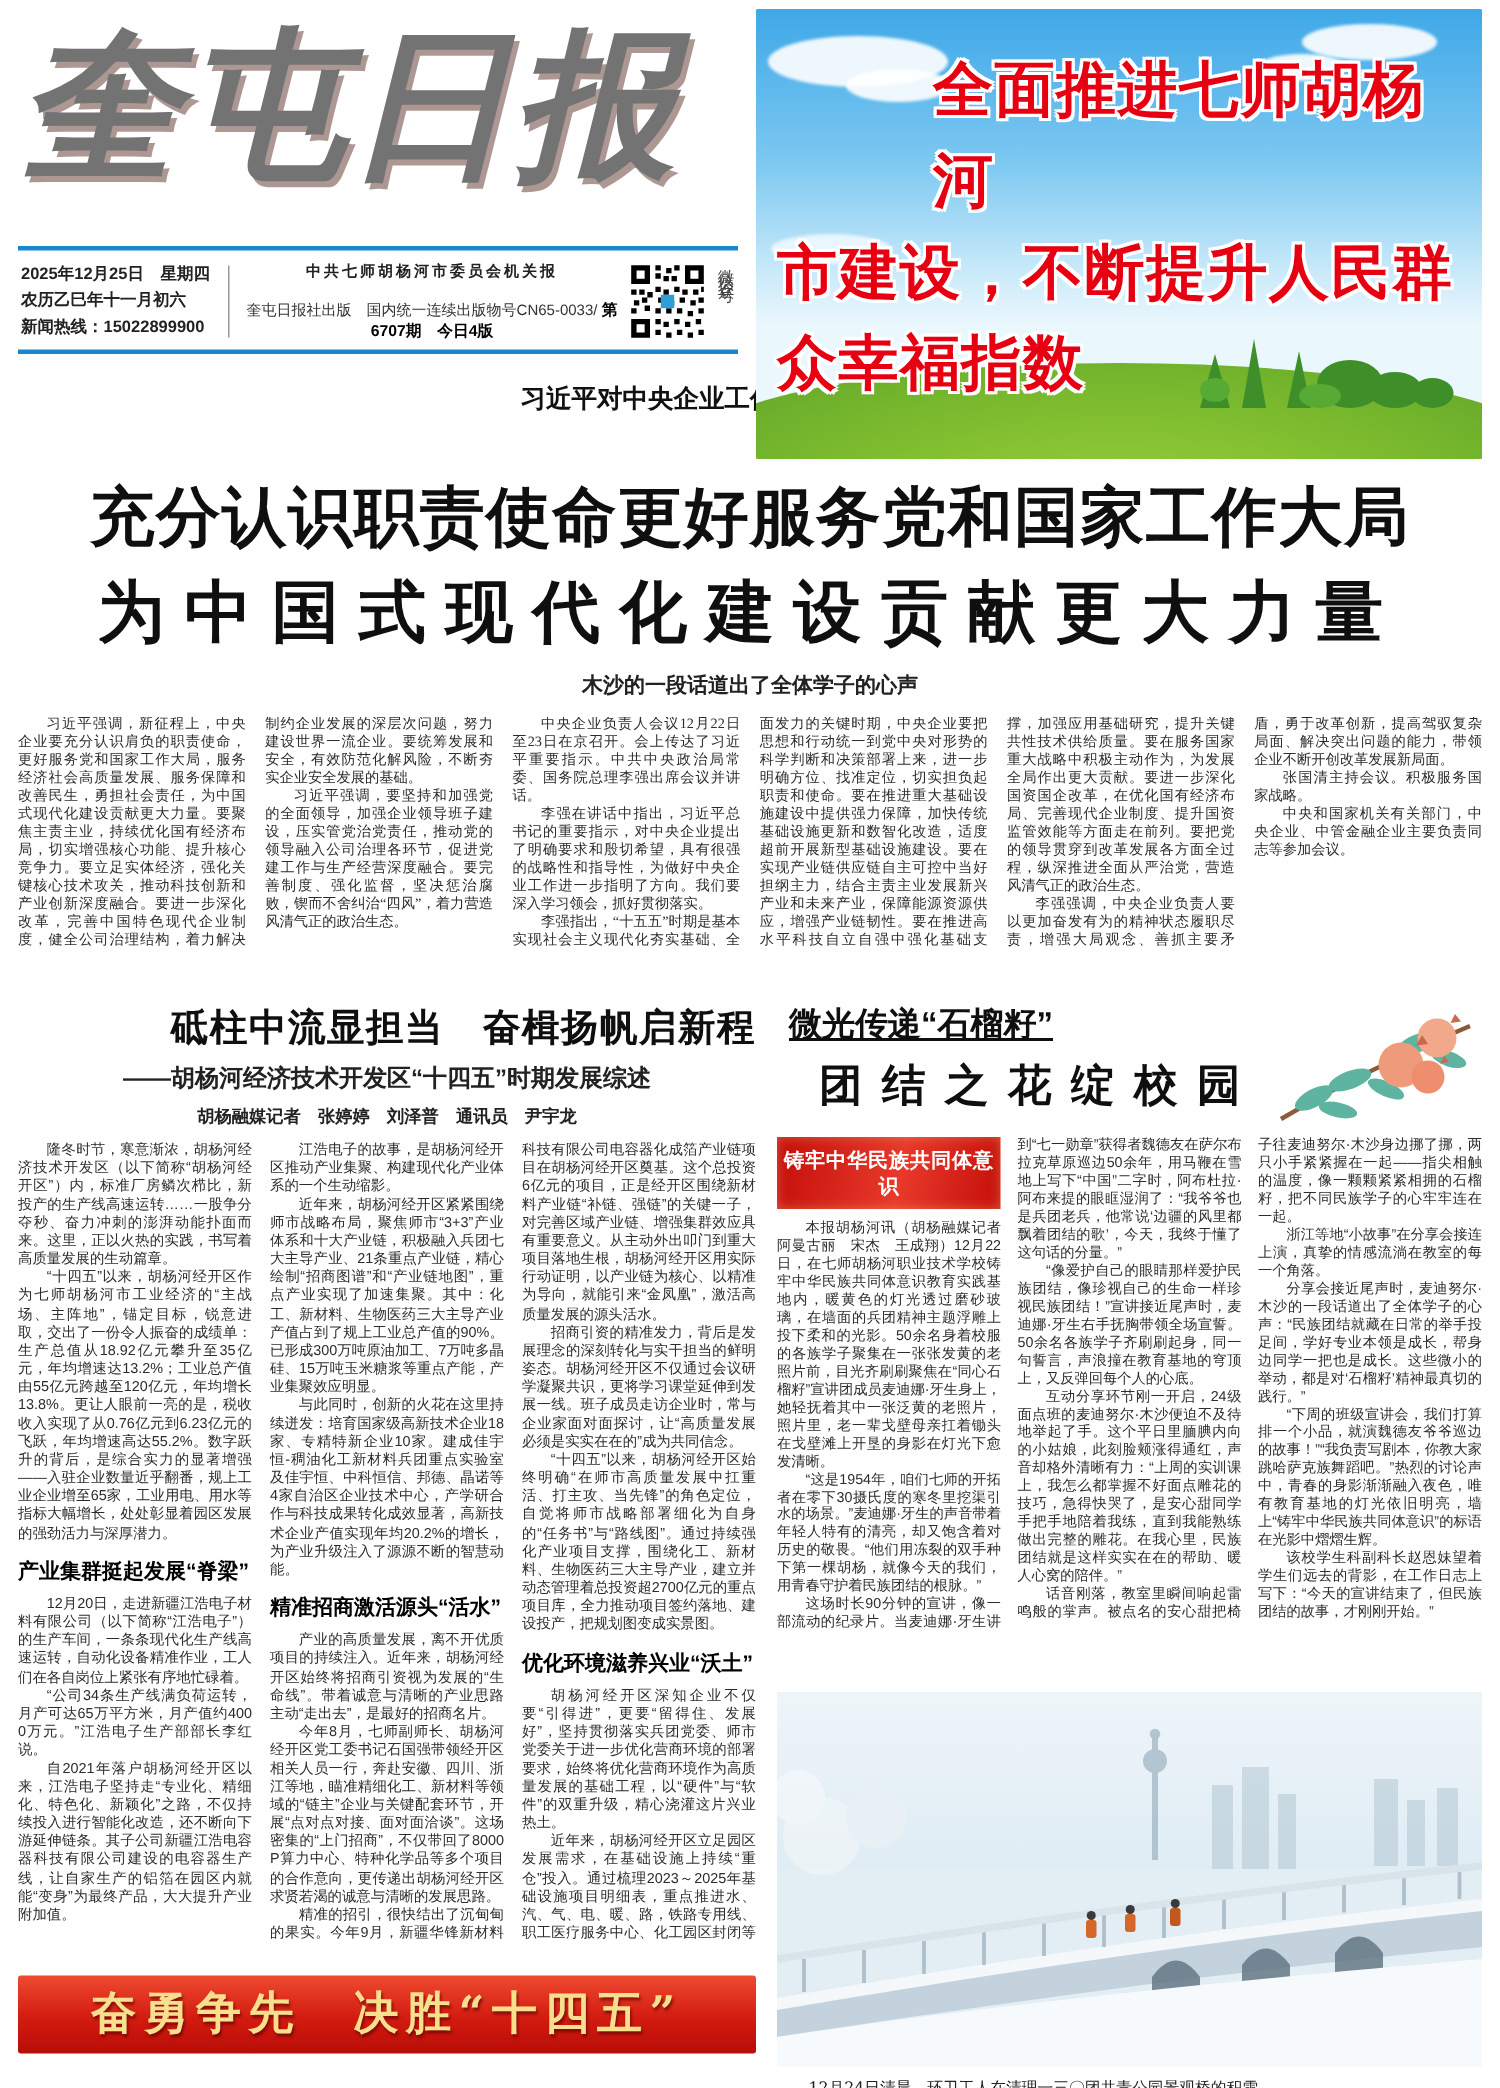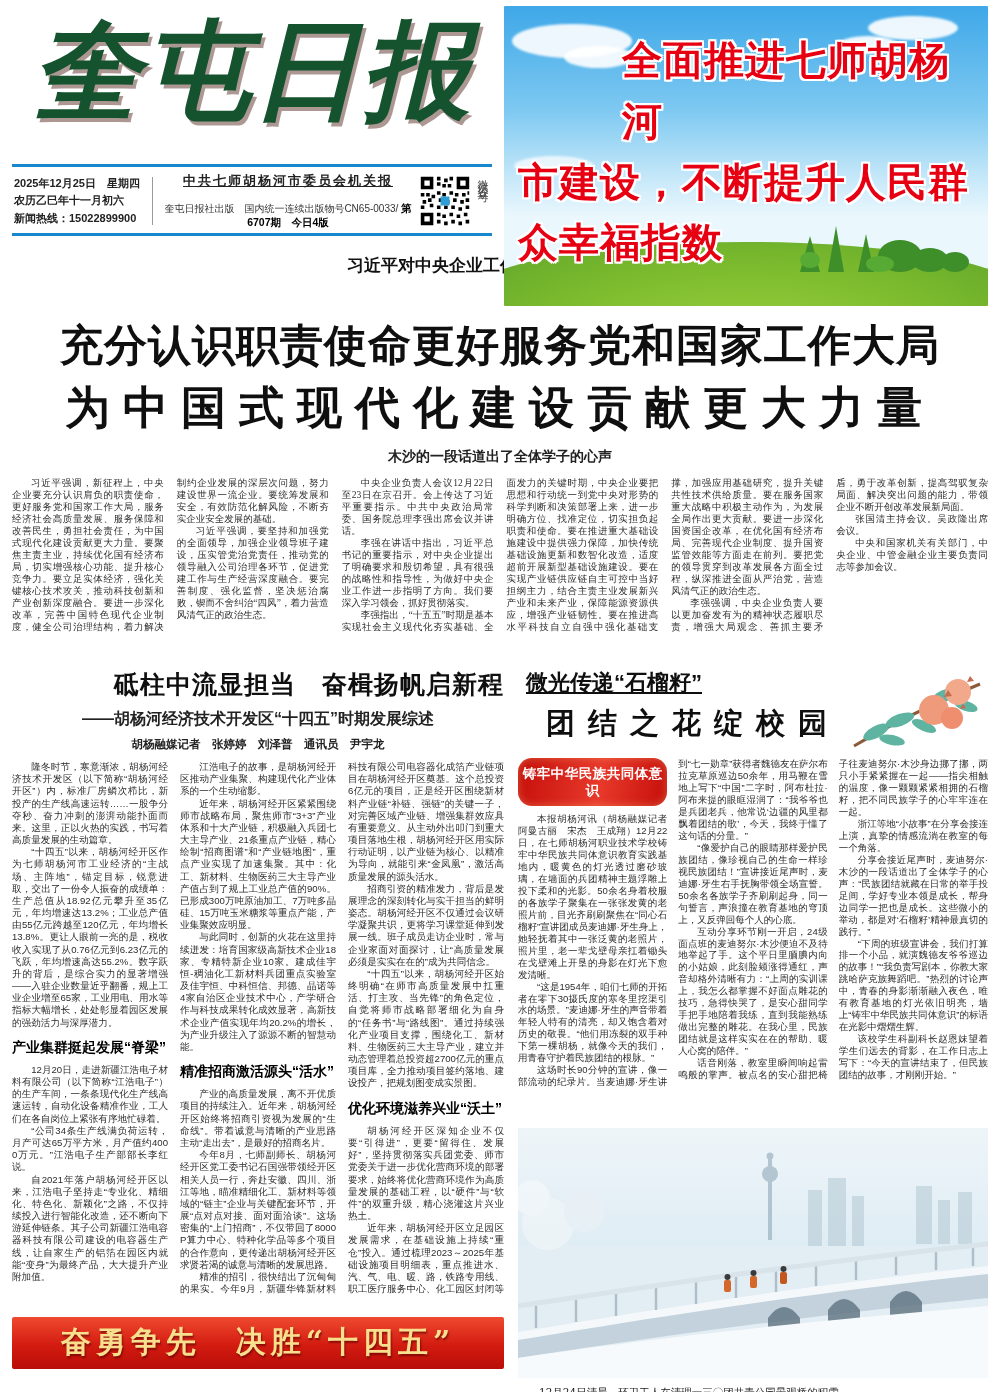--- a/index.html
+++ b/index.html
@@ -3,27 +3,27 @@
 <meta charset="utf-8">
 <style>
   * { margin:0; padding:0; box-sizing:border-box; }
   html,body { background:#ffffff; }
   body { width:1000px; height:1392px; font-family:"Liberation Sans", sans-serif; color:#222; overflow:hidden; position:relative; }
   .page { width:1000px; height:1392px; padding:6px 12px 8px 12px; }
 
   
   .header { display:flex; height:234px; }
   .header-left { width:486px; position:relative; }
-  .masthead { font-family:"DejaVu Serif", serif; font-weight:900; font-style:italic; font-size:108px; line-height:1.2; color:#14532d; text-align:center; letter-spacing:2px; text-shadow:3px 4px 0 rgba(70,25,15,.45); height:158px; }
+  .masthead { font-family:"DejaVu Serif", serif; font-weight:900; font-style:italic; font-size:108px; line-height:1.2; color:#737373; text-align:left; letter-spacing:2px; text-shadow:3px 4px 0 rgba(70,25,15,.45); height:158px; }
   .rule-blue { height:3px; background:#1887cd; }
   .info-row { display:flex; align-items:center; padding:6px 2px 4px 2px; height:66px; }
   .date-block { font-size:11px; font-weight:bold; line-height:1.55; white-space:nowrap; }
   .vdiv { width:1px; height:48px; background:#9a9a9a; margin:0 10px 0 12px; }
   .pub-block { flex:1; text-align:center; }
-  .pub-organ { font-size:13px; font-weight:bold; letter-spacing:2px; margin-bottom:12px;text-decoration:underline; }
+  .pub-organ { font-size:10px; font-weight:bold; letter-spacing:2px; margin-bottom:12px; }
   .pub-line { font-size:10px; color:#333; }
   .pub-line b { font-size:10.5px; color:#000; }
   .qr-box { width:52px; height:52px; margin-left:6px; flex:none; }
   .qr-label { writing-mode:vertical-rl; font-size:11px; letter-spacing:3px; color:#444; margin-left:4px; height:60px; }
 
   .banner { width:490px; height:300px; margin-left:12px; position:relative; overflow:hidden; border-radius:1px;
     background:linear-gradient(180deg,#3fa8e8 0%, #7cc8f1 34%, #c8e9f9 58%, #eaf7fd 70%); }
   .cloud { position:absolute; background:#fff; border-radius:50%; filter:blur(1px); opacity:.9; }
   .c1 { width:120px; height:34px; left:8px; top:18px; }
   .c2 { width:70px; height:22px; left:60px; top:40px; }
@@ -55,21 +55,21 @@
   .feature-body p.subhead, .campus-body p.subhead { text-indent:0; font-size:14px; font-weight:900; color:#000; margin:9px 0 8px 0; letter-spacing:0; line-height:1.3; }
   .banner-red { margin-top:10px; height:52px; background:linear-gradient(180deg,#ef4a30 0%, #d31b10 55%, #b80d08 100%); display:flex; align-items:center; justify-content:center; border-radius:2px; }
   .banner-red span { font-family:"DejaVu Serif", serif; font-weight:900; font-size:30px; letter-spacing:5px; color:#f8df8e; text-shadow:1px 2px 2px rgba(90,0,0,.65); }
 
   .campus { margin-left:14px; width:470px; flex:none; }
   .campus-head { position:relative; height:86px; }
   .campus-h1 { font-size:22px; font-weight:900; color:#0f0f0f; padding-left:8px;text-decoration:underline; }
   .campus-h2 { font-size:29px; font-weight:900; color:#0f0f0f; letter-spacing:13px; padding-left:28px; margin-top:6px; }
   .pomegranate { position:absolute; right:0; top:-2px; }
   .campus-body { column-count:3; column-gap:11px; height:366px; overflow:hidden; font-size:9.5px; line-height:1.26; text-align:justify; word-break:break-all; color:#2c2c2c; margin-top:4px; }
-  .campus-body p.badge { text-indent:0; break-inside:avoid; background:linear-gradient(100deg,#c50f0a 0%, #e8392b 55%, #c50f0a 100%); color:#fff; font-weight:900; font-size:13.5px; text-align:center; padding:7px 2px; border-radius:14px; margin-bottom:7px; letter-spacing:0.5px; box-shadow:inset 0 0 8px rgba(255,220,150,.35); }
+  .campus-body p.badge { text-indent:0; break-inside:avoid; background:linear-gradient(100deg,#c50f0a 0%, #e8392b 55%, #c50f0a 100%); color:#fff; font-weight:900; font-size:13.5px; text-align:center; padding:7px 2px; border-radius:0; margin-bottom:7px; letter-spacing:0.5px; box-shadow:inset 0 0 8px rgba(255,220,150,.35); }
   .photo { width:470px; height:250px; margin-top:4px; display:block; }
   .caption-row { display:flex; margin-top:6px; }
   .caption { width:340px; font-family:"DejaVu Serif", serif; font-size:10.5px; line-height:1.6; color:#222; position:relative; }
   .caption p { text-indent:2em; }
   .credit { position:absolute; right:2px; bottom:1px; }
   .editor-box { flex:1; display:flex; align-items:center; justify-content:center; gap:6px; font-size:13px; font-weight:bold; color:#111; }
   .bars { display:inline-flex; gap:2px; }
   .bars i { display:block; width:3px; height:18px; background:#2d9fd6; }
 </style>
 </head>
@@ -144,21 +144,21 @@
     <div class="lead-h1">充分认识职责使命更好服务党和国家工作大局</div>
     <div class="lead-h2">为中国式现代化建设贡献更大力量</div>
     <div class="lead-deck">木沙的一段话道出了全体学子的心声</div>
     <div class="lead-body">
         <p>习近平强调，新征程上，中央企业要充分认识肩负的职责使命，更好服务党和国家工作大局，服务经济社会高质量发展、服务保障和改善民生，勇担社会责任，为中国式现代化建设贡献更大力量。要聚焦主责主业，持续优化国有经济布局，切实增强核心功能、提升核心竞争力。要立足实体经济，强化关键核心技术攻关，推动科技创新和产业创新深度融合。要进一步深化改革，完善中国特色现代企业制度，健全公司治理结构，着力解决制约企业发展的深层次问题，努力建设世界一流企业。要统筹发展和安全，有效防范化解风险，不断夯实企业安全发展的基础。</p>
         <p>习近平强调，要坚持和加强党的全面领导，加强企业领导班子建设，压实管党治党责任，推动党的领导融入公司治理各环节，促进党建工作与生产经营深度融合。要完善制度、强化监督，坚决惩治腐败，锲而不舍纠治“四风”，着力营造风清气正的政治生态。</p>
         <p>中央企业负责人会议12月22日至23日在京召开。会上传达了习近平重要指示。中共中央政治局常委、国务院总理李强出席会议并讲话。</p>
         <p>李强在讲话中指出，习近平总书记的重要指示，对中央企业提出了明确要求和殷切希望，具有很强的战略性和指导性，为做好中央企业工作进一步指明了方向。我们要深入学习领会，抓好贯彻落实。</p>
         <p>李强指出，“十五五”时期是基本实现社会主义现代化夯实基础、全面发力的关键时期，中央企业要把思想和行动统一到党中央对形势的科学判断和决策部署上来，进一步明确方位、找准定位，切实担负起职责和使命。要在推进重大基础设施建设中提供强力保障，加快传统基础设施更新和数智化改造，适度超前开展新型基础设施建设。要在实现产业链供应链自主可控中当好担纲主力，结合主责主业发展新兴产业和未来产业，保障能源资源供应，增强产业链韧性。要在推进高水平科技自立自强中强化基础支撑，加强应用基础研究，提升关键共性技术供给质量。要在服务国家重大战略中积极主动作为，为发展全局作出更大贡献。要进一步深化国资国企改革，在优化国有经济布局、完善现代企业制度、提升国资监管效能等方面走在前列。要把党的领导贯穿到改革发展各方面全过程，纵深推进全面从严治党，营造风清气正的政治生态。</p>
         <p>李强强调，中央企业负责人要以更加奋发有为的精神状态履职尽责，增强大局观念、善抓主要矛盾，勇于改革创新，提高驾驭复杂局面、解决突出问题的能力，带领企业不断开创改革发展新局面。</p>
-        <p>张国清主持会议。吴政隆出席会议。</p>
+        <p>张国清主持会议。积极服务国家战略。</p>
         <p>中央和国家机关有关部门，中央企业、中管金融企业主要负责同志等参加会议。</p>
       </div>
   </section>
 
   <section class="second">
 
     <div class="feature">
       <div class="feature-h1">砥柱中流显担当　奋楫扬帆启新程</div>
       <div class="feature-sub">——胡杨河经济技术开发区“十四五”时期发展综述</div>
       <div class="feature-by">胡杨融媒记者　张婷婷　刘泽普　通讯员　尹宇龙</div>

